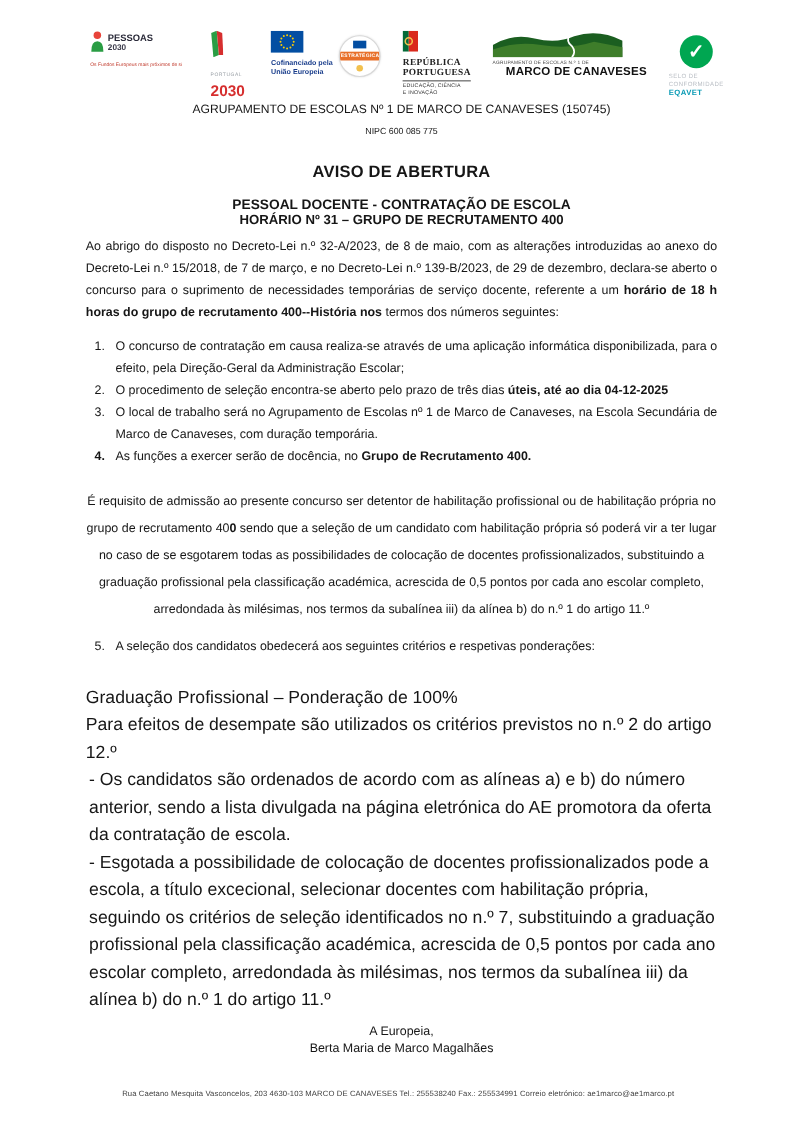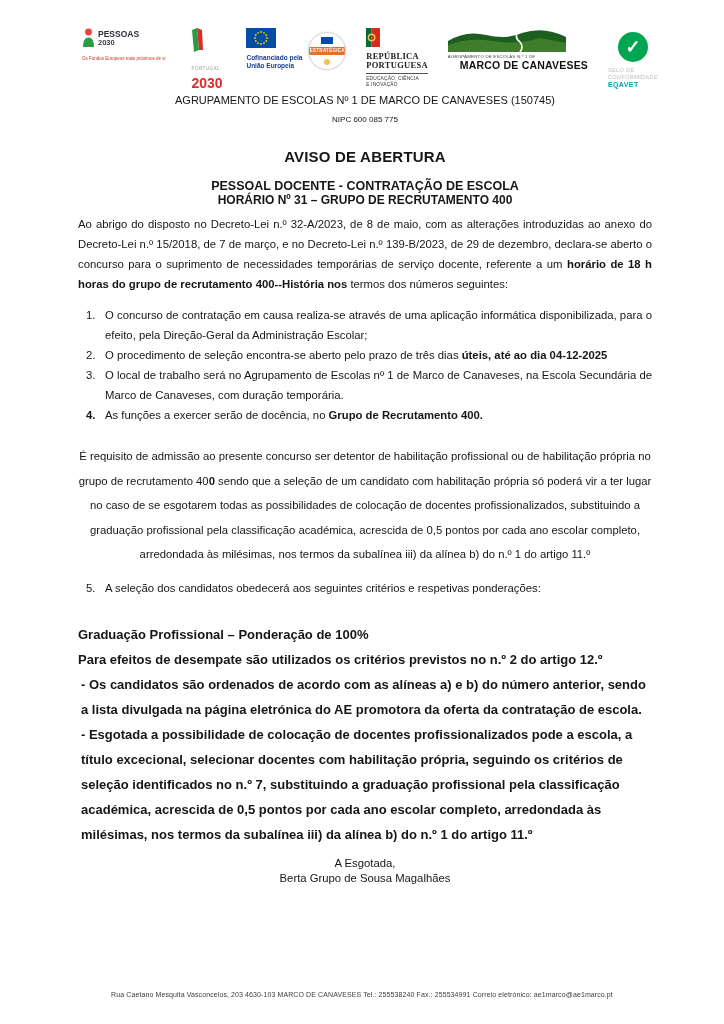--- a/index.html
+++ b/index.html
@@ -61,21 +61,21 @@
   .para{font-size:11.3px;line-height:20px;text-align:justify;margin-top:7px;}
   b,.bold{font-weight:bold;}
   .list{margin-top:9px;margin-left:8px;}
   .li{display:flex;font-size:11.3px;line-height:20px;}
   .li .num{width:19px;flex:none;}
   .li .txt{flex:1;}
   .li .just{text-align:justify;}
   .requisito{font-size:11.3px;line-height:24.5px;text-align:center;margin-top:19px;}
   .li5{margin-top:4px;}
   .criterios{font-size:11.3px;margin:26px 0 0 40px;line-height:20px;}
-  .gradsec{font-size:13px;line-height:25px;margin-top:24px;font-weight:bold;}
+  .gradsec{font-size:16px;line-height:25px;margin-top:24px;}
   .gradsec .dash{padding-left:3px;}
 
   
   .sig-place{font-size:11.3px;margin-top:30px;}
   .sig-center{text-align:center;font-size:11.3px;line-height:15px;margin-top:9px;}
 
   
   .footer{position:absolute;left:0;right:0;bottom:26px;text-align:center;
           font-size:7px;color:#3c3c3c;letter-spacing:.1px;}
 </style>
@@ -223,19 +223,19 @@
 
 
   <div class="gradsec">
     <div>Graduação Profissional – Ponderação de 100%</div>
     <div>Para efeitos de desempate são utilizados os critérios previstos no n.º 2 do artigo 12.º</div>
     <div class="dash">- Os candidatos são ordenados de acordo com as alíneas a) e b) do número anterior, sendo a lista divulgada na página eletrónica do AE promotora da oferta da contratação de escola.</div>
     <div class="dash">- Esgotada a possibilidade de colocação de docentes profissionalizados pode a escola, a título excecional, selecionar docentes com habilitação própria, seguindo os critérios de seleção identificados no n.º 7, substituindo a graduação profissional pela classificação académica, acrescida de 0,5 pontos por cada ano escolar completo, arredondada às milésimas, nos termos da subalínea iii) da alínea b) do n.º 1 do artigo 11.º</div>
   </div>
 
   <div class="sig-center">
-    <div>A Esgotada,</div>
-    <div>Berta Grupo de Sousa Magalhães</div>
+    <div>A Europeia,</div>
+    <div>Berta Maria de Marco Magalhães</div>
   </div>
 
 </div>
 
 <div class="footer">Rua Caetano Mesquita Vasconcelos, 203  4630-103  MARCO DE CANAVESES    Tel.: 255538240  Fax.: 255534991 Correio eletrónico: ae1marco@ae1marco.pt</div>
 
 </body></html>

